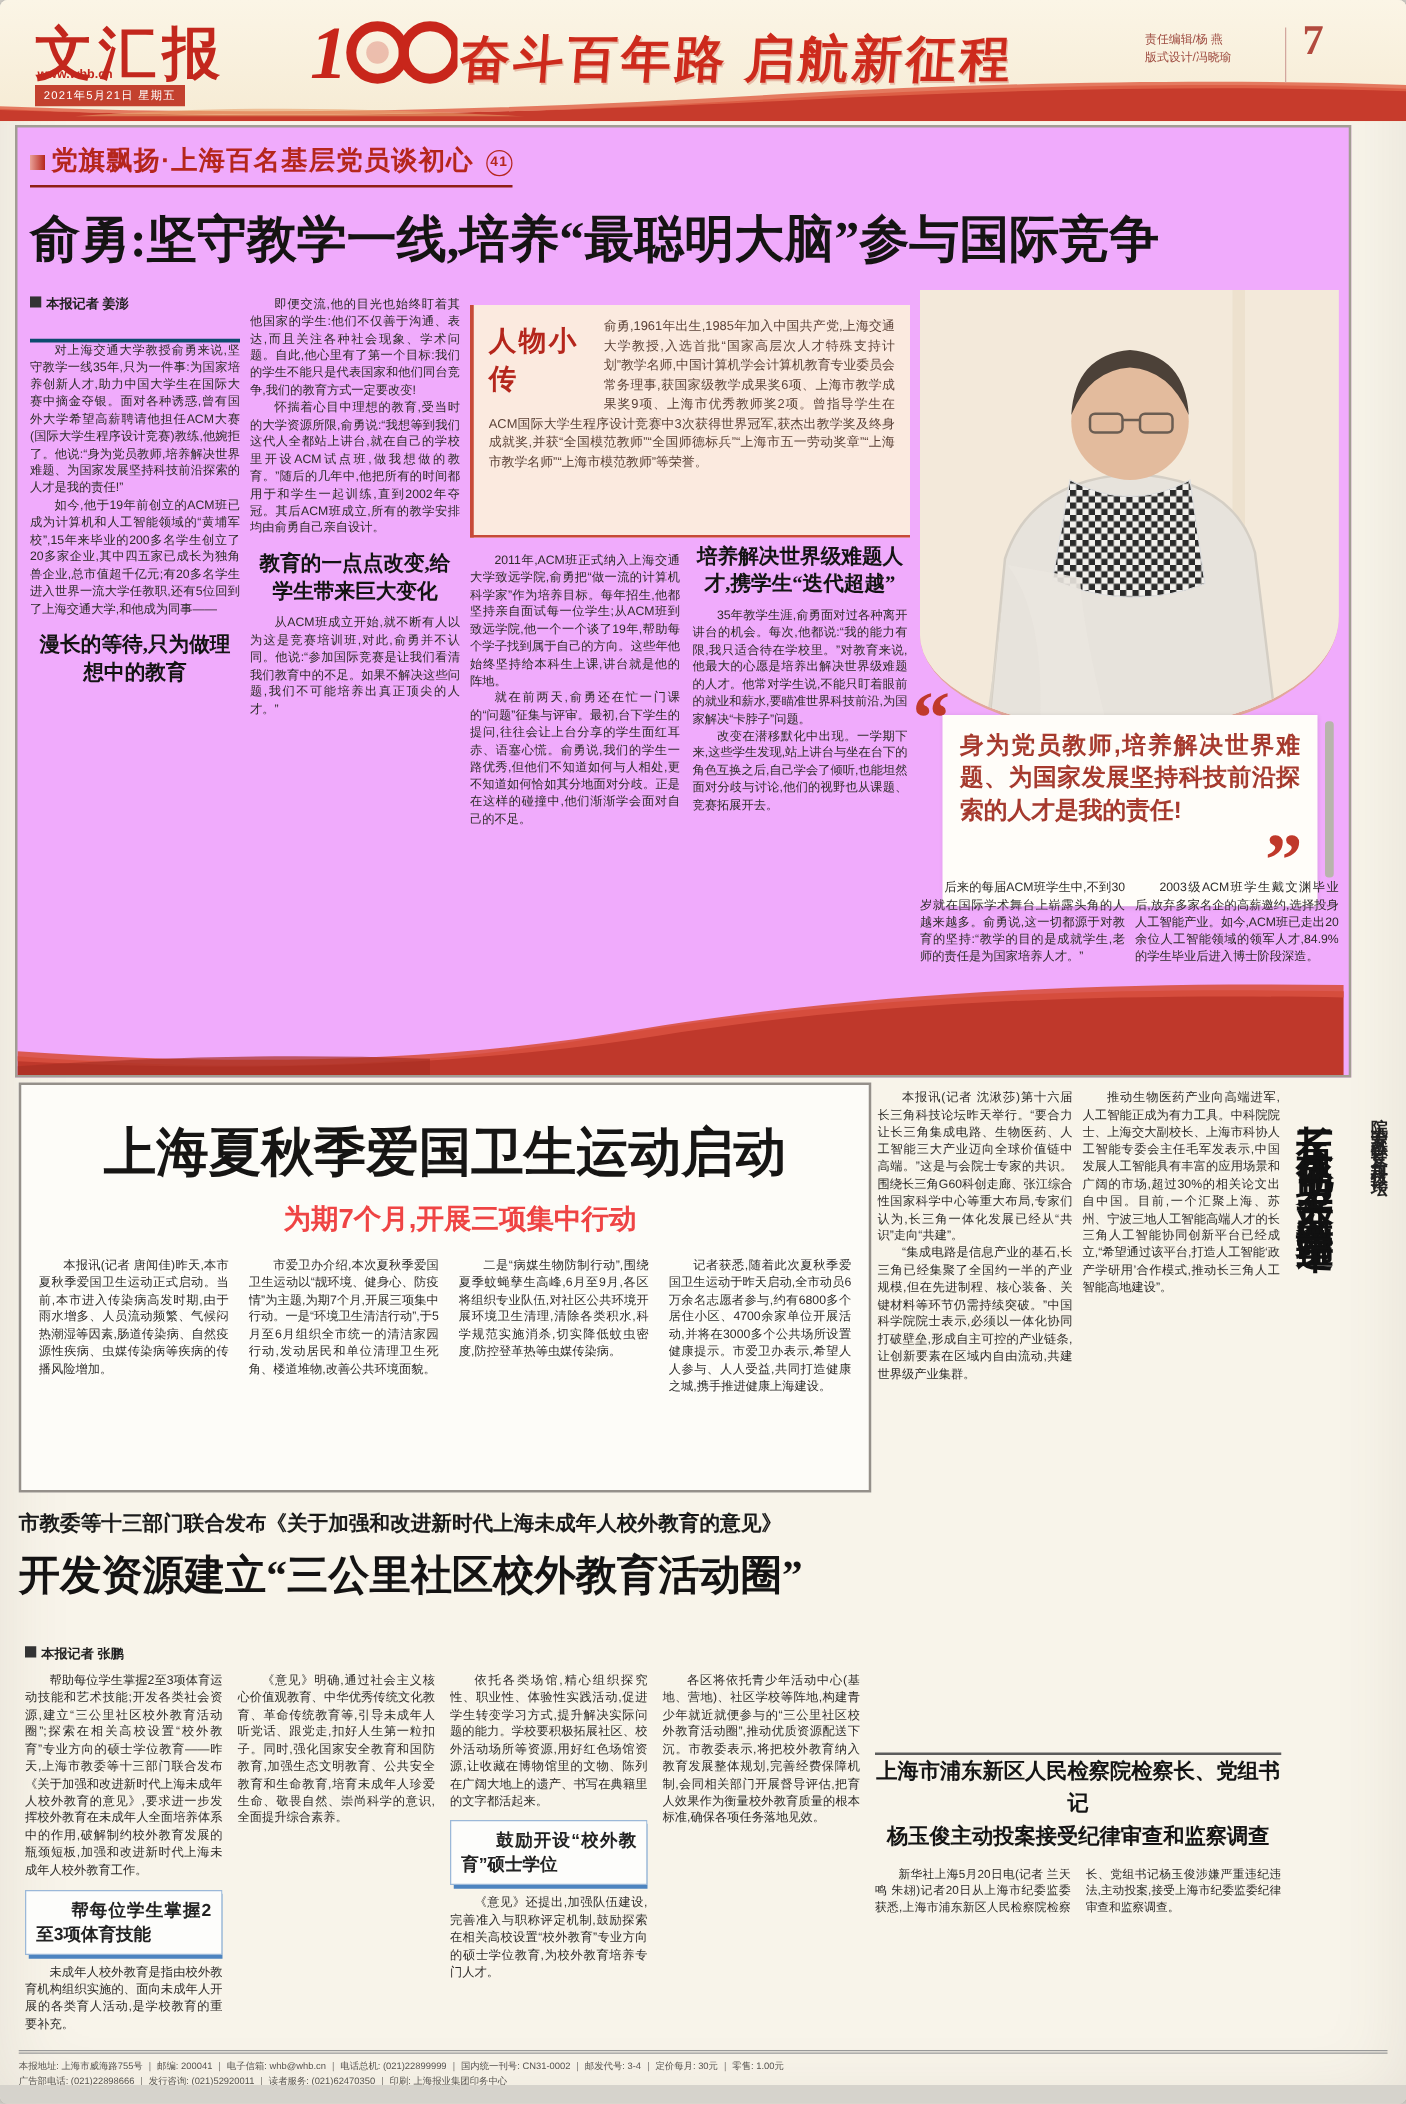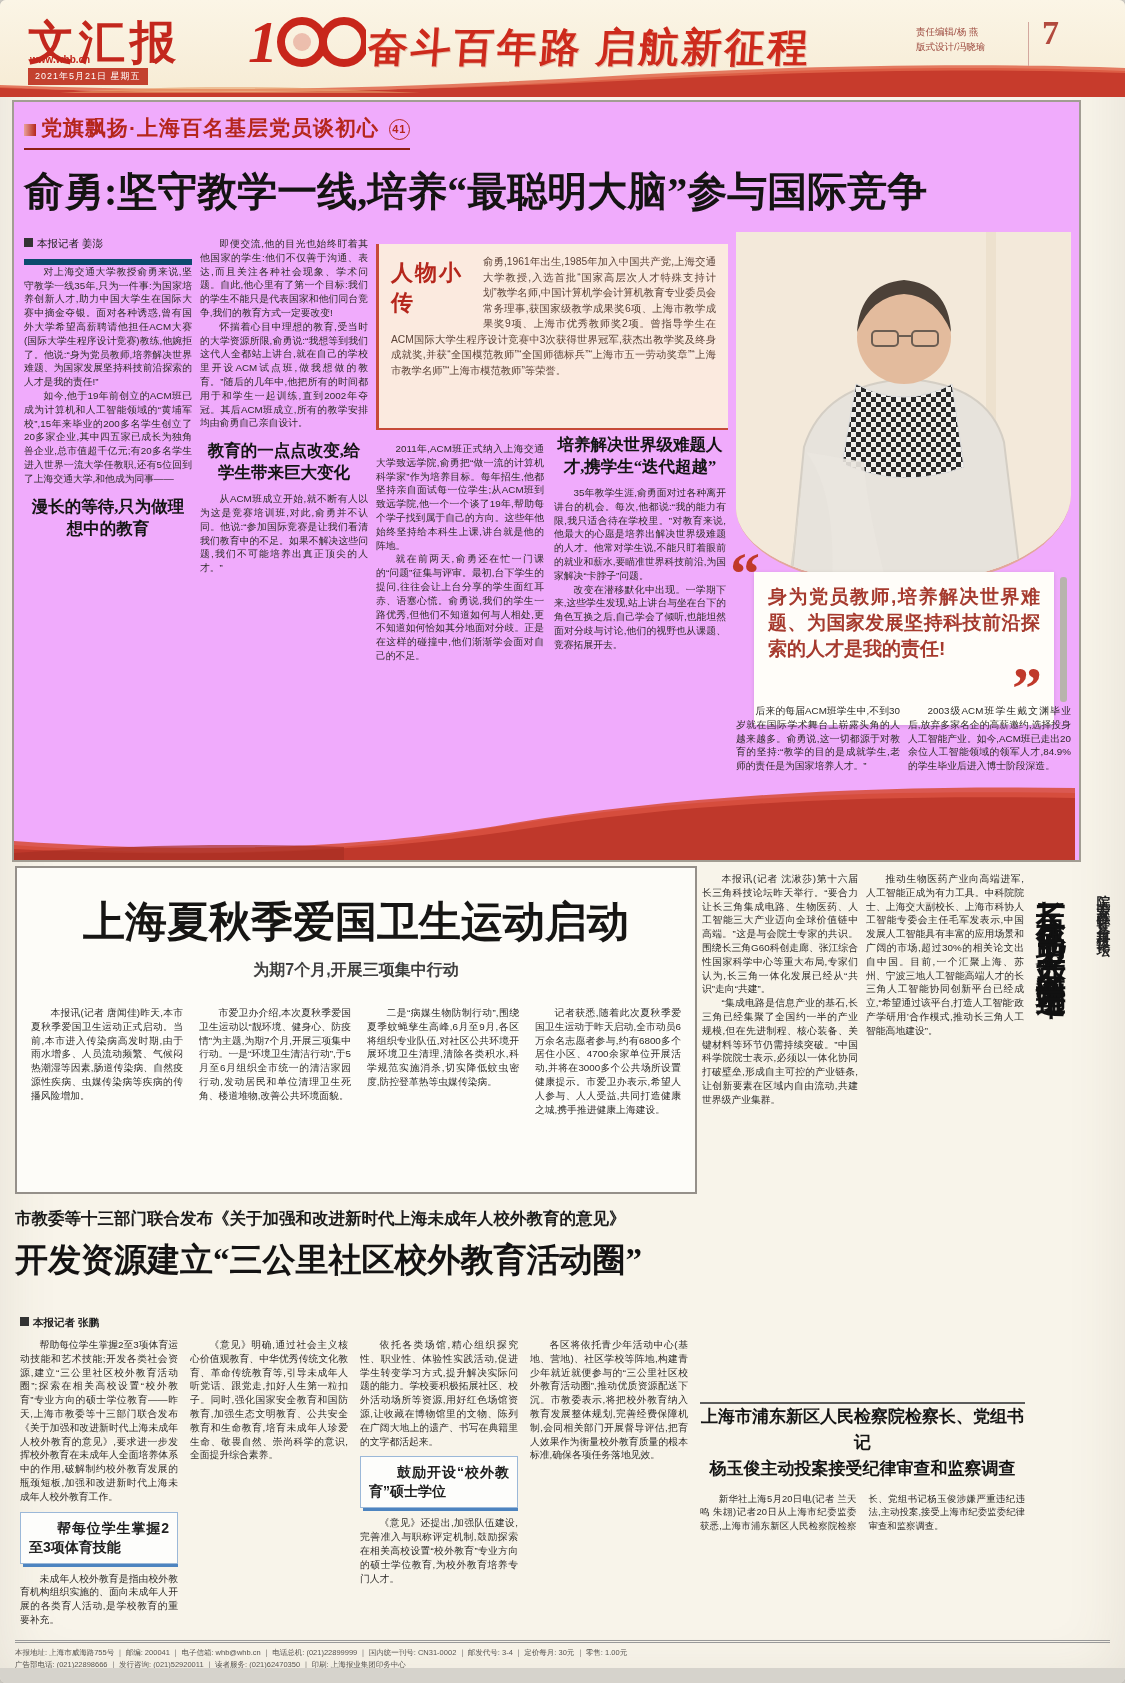--- a/index.html
+++ b/index.html
@@ -23,35 +23,35 @@
   .col p{margin:0;text-indent:2em;}
   .subhead{font-weight:bold;text-align:center;font-size:16.5px;line-height:22px;color:#141414;margin:10px 0 8px;text-indent:0 !important;}
   .bullet-sq{display:inline-block;width:12px;height:12px;background:linear-gradient(90deg,#e9a198,#b5261c);margin-right:5px;vertical-align:-1px;}
   .bullet-blk{display:inline-block;width:9px;height:9px;background:#333;margin-right:4px;vertical-align:0;}
   .mainbox{left:12px;top:100px;width:1065px;height:758px;background:#f0abfc;border:2px solid #a29d93;}
   .kicker{left:10px;top:12px;font-size:21px;font-weight:bold;color:#b5261c;border-bottom:2px solid #8e1f15;
           padding-bottom:6px;letter-spacing:1px;}
   .badge41{display:inline-block;width:19px;height:19px;border:1.5px solid #b5261c;border-radius:50%;
            font-size:11px;line-height:19px;text-align:center;color:#b5261c;font-weight:bold;vertical-align:2px;margin-left:3px;}
   .main-headline{left:10px;top:62px;width:1045px;font-size:40px;font-weight:bold;color:#151413;letter-spacing:0;}
-  .byline{font-size:10.5px;font-weight:normal;color:#222;border-bottom:6px solid #0c4a6e;padding-bottom:8px;margin-bottom:6px;text-indent:0 !important;}
+  .byline{font-size:10.5px;font-weight:bold;color:#222;border-bottom:3px solid #0c4a6e;padding-bottom:20px;margin-bottom:6px;text-indent:0 !important;}
   .profile{left:362px;top:142px;width:352px;height:186px;background:#fbeadf;border-left:3px solid #c74a38;
            border-bottom:2px solid #c74a38;padding:10px 12px;box-sizing:border-box;}
   .profile-label{float:left;font-size:22px;font-weight:bold;color:#b5261c;width:92px;line-height:30px;margin-top:4px;letter-spacing:2px;}
   .profile-text{font-size:10.3px;line-height:15.5px;color:#5c4338;text-align:justify;}
   .photo{left:722px;top:130px;width:335px;height:350px;background:#f3e9da;overflow:hidden;
          border-radius:0 0 48% 44% / 0 0 26% 22%;border-bottom:3px solid #e2a79b;}
   .quotebox{left:740px;top:470px;width:300px;height:153px;background:#fffdf9;box-shadow:0 1px 4px rgba(0,0,0,.12);
             padding:12px 14px;box-sizing:border-box;font-size:19px;line-height:26px;font-weight:bold;color:#a63a2e;text-align:justify;}
   .qmark{font-family:"Liberation Serif",serif;font-weight:bold;color:#c0392b;font-size:60px;line-height:40px;}
   .graybar{left:1046px;top:475px;width:7px;height:125px;background:#b8b4ac;border-radius:3px;}
   
   .art2box{left:15px;top:866px;width:678px;height:324px;background:#fdfcf8;border:2px solid #95908a;}
   .art2-headline{left:0;top:26px;width:678px;text-align:center;font-size:42px;font-weight:bold;color:#161514;}
-  .art2-sub{left:0;top:92px;width:678px;text-align:center;font-size:16px;font-weight:bold;color:#404040;}
+  .art2-sub{left:12px;top:92px;width:678px;text-align:center;font-size:22px;font-weight:bold;color:#ef4444;}
   
   .vtext{writing-mode:vertical-rl;}
   .v-kicker{left:1094px;top:884px;height:340px;font-size:13.5px;font-weight:bold;color:#222;letter-spacing:4px;}
   .v-headline{left:1030px;top:876px;height:590px;font-size:30px;font-weight:bold;color:#111;letter-spacing:5px;}
   
   .art3{left:15px;top:1200px;width:680px;height:430px;}
   .art3-kicker{left:0;top:8px;width:680px;text-align:left;font-size:16.5px;font-weight:bold;color:#1a1a1a;}
   .art3-headline{left:0;top:38px;width:680px;font-size:33px;font-weight:bold;color:#141313;}
   .bluebox{border:1px solid #9bb8d8;box-shadow:3px 3px 0 #4d84c0;background:#fdfdfb;padding:6px 8px;
            font-size:14px;line-height:19px;font-weight:bold;color:#222;text-indent:2em;margin:8px 0;}

